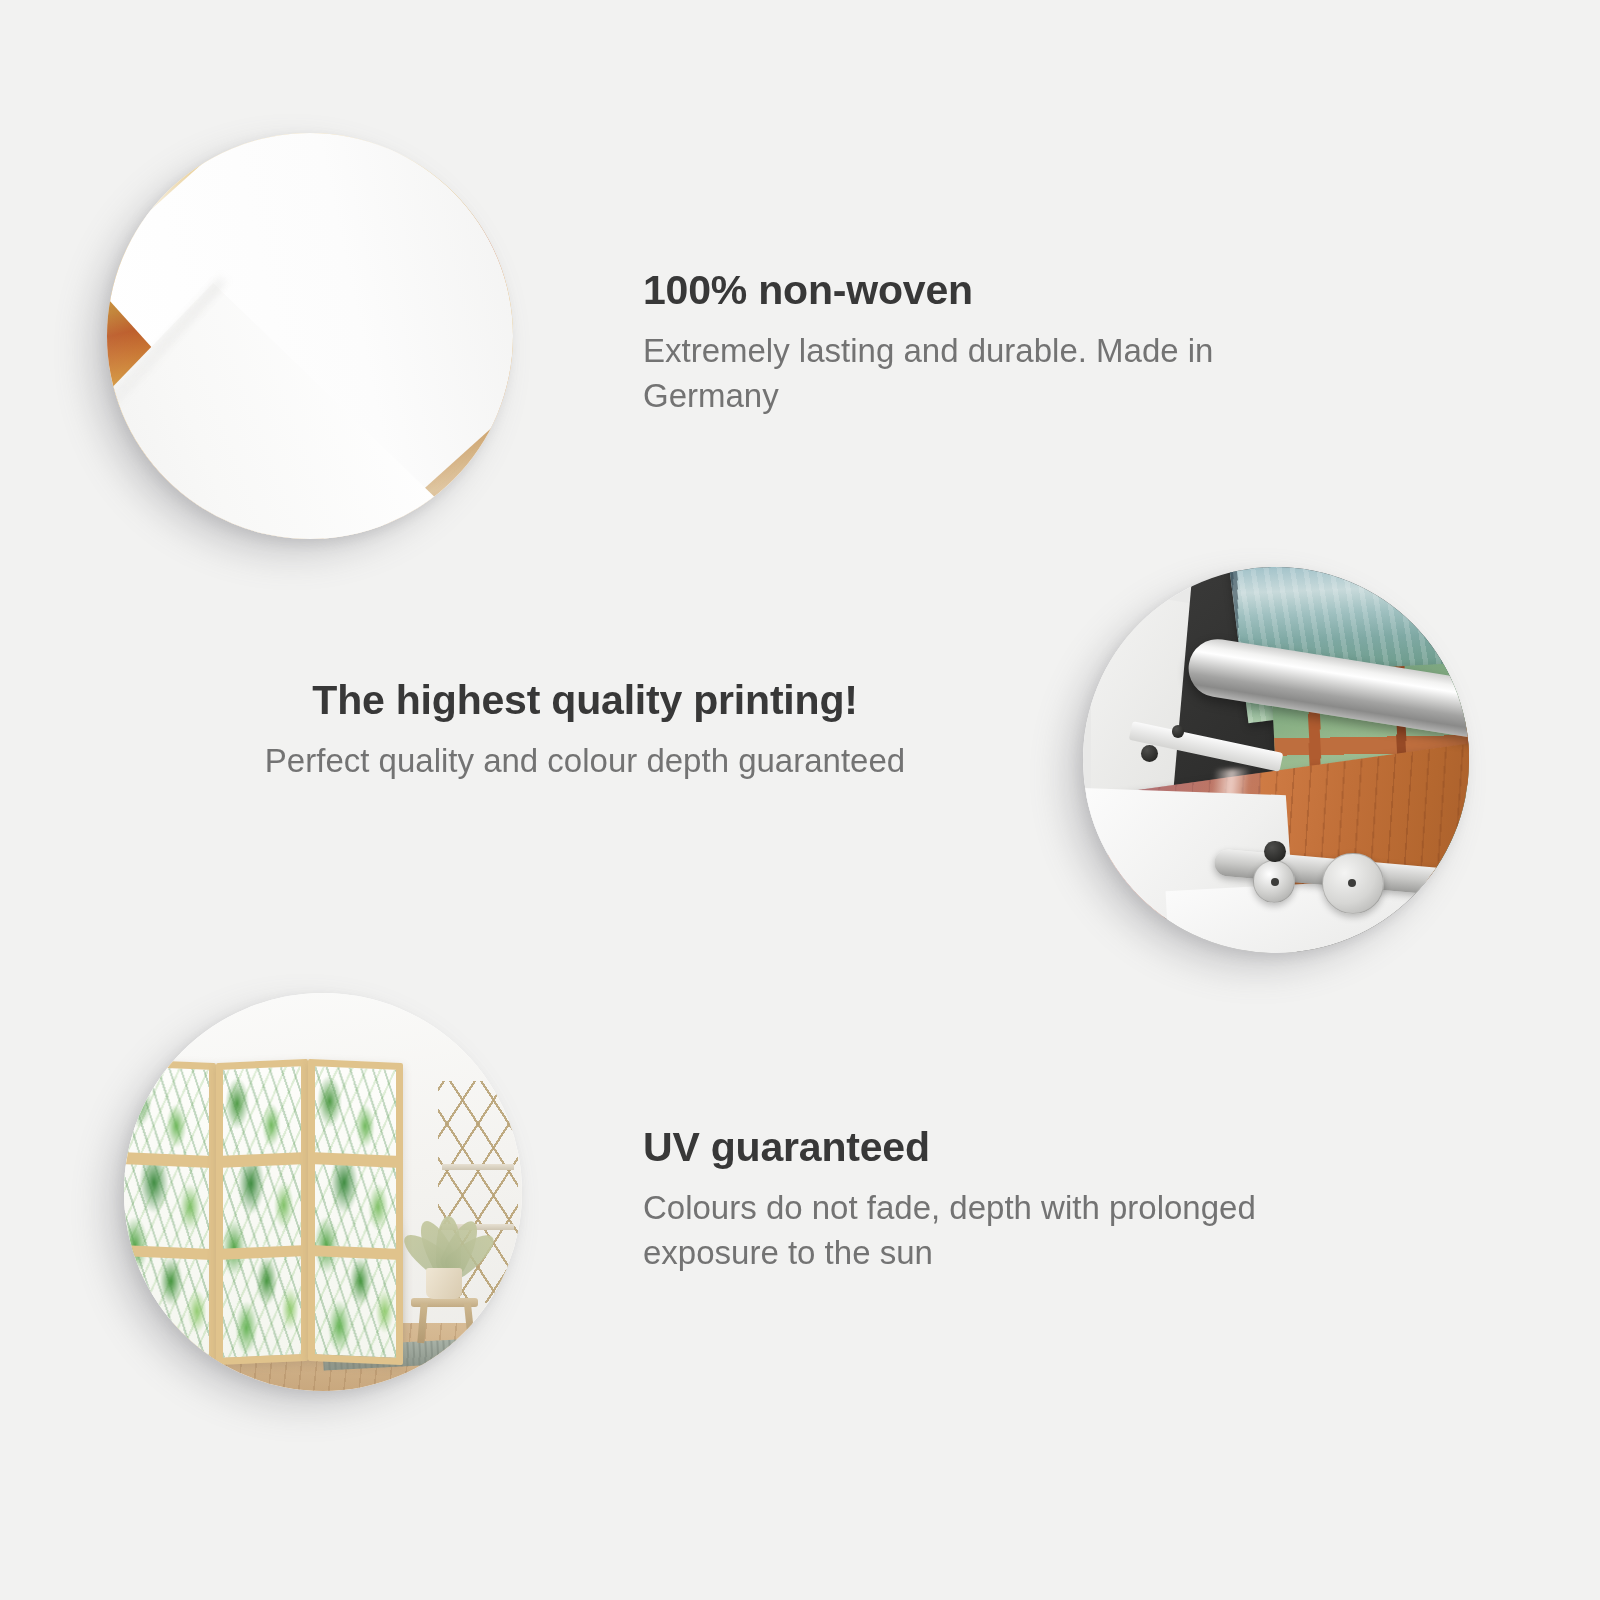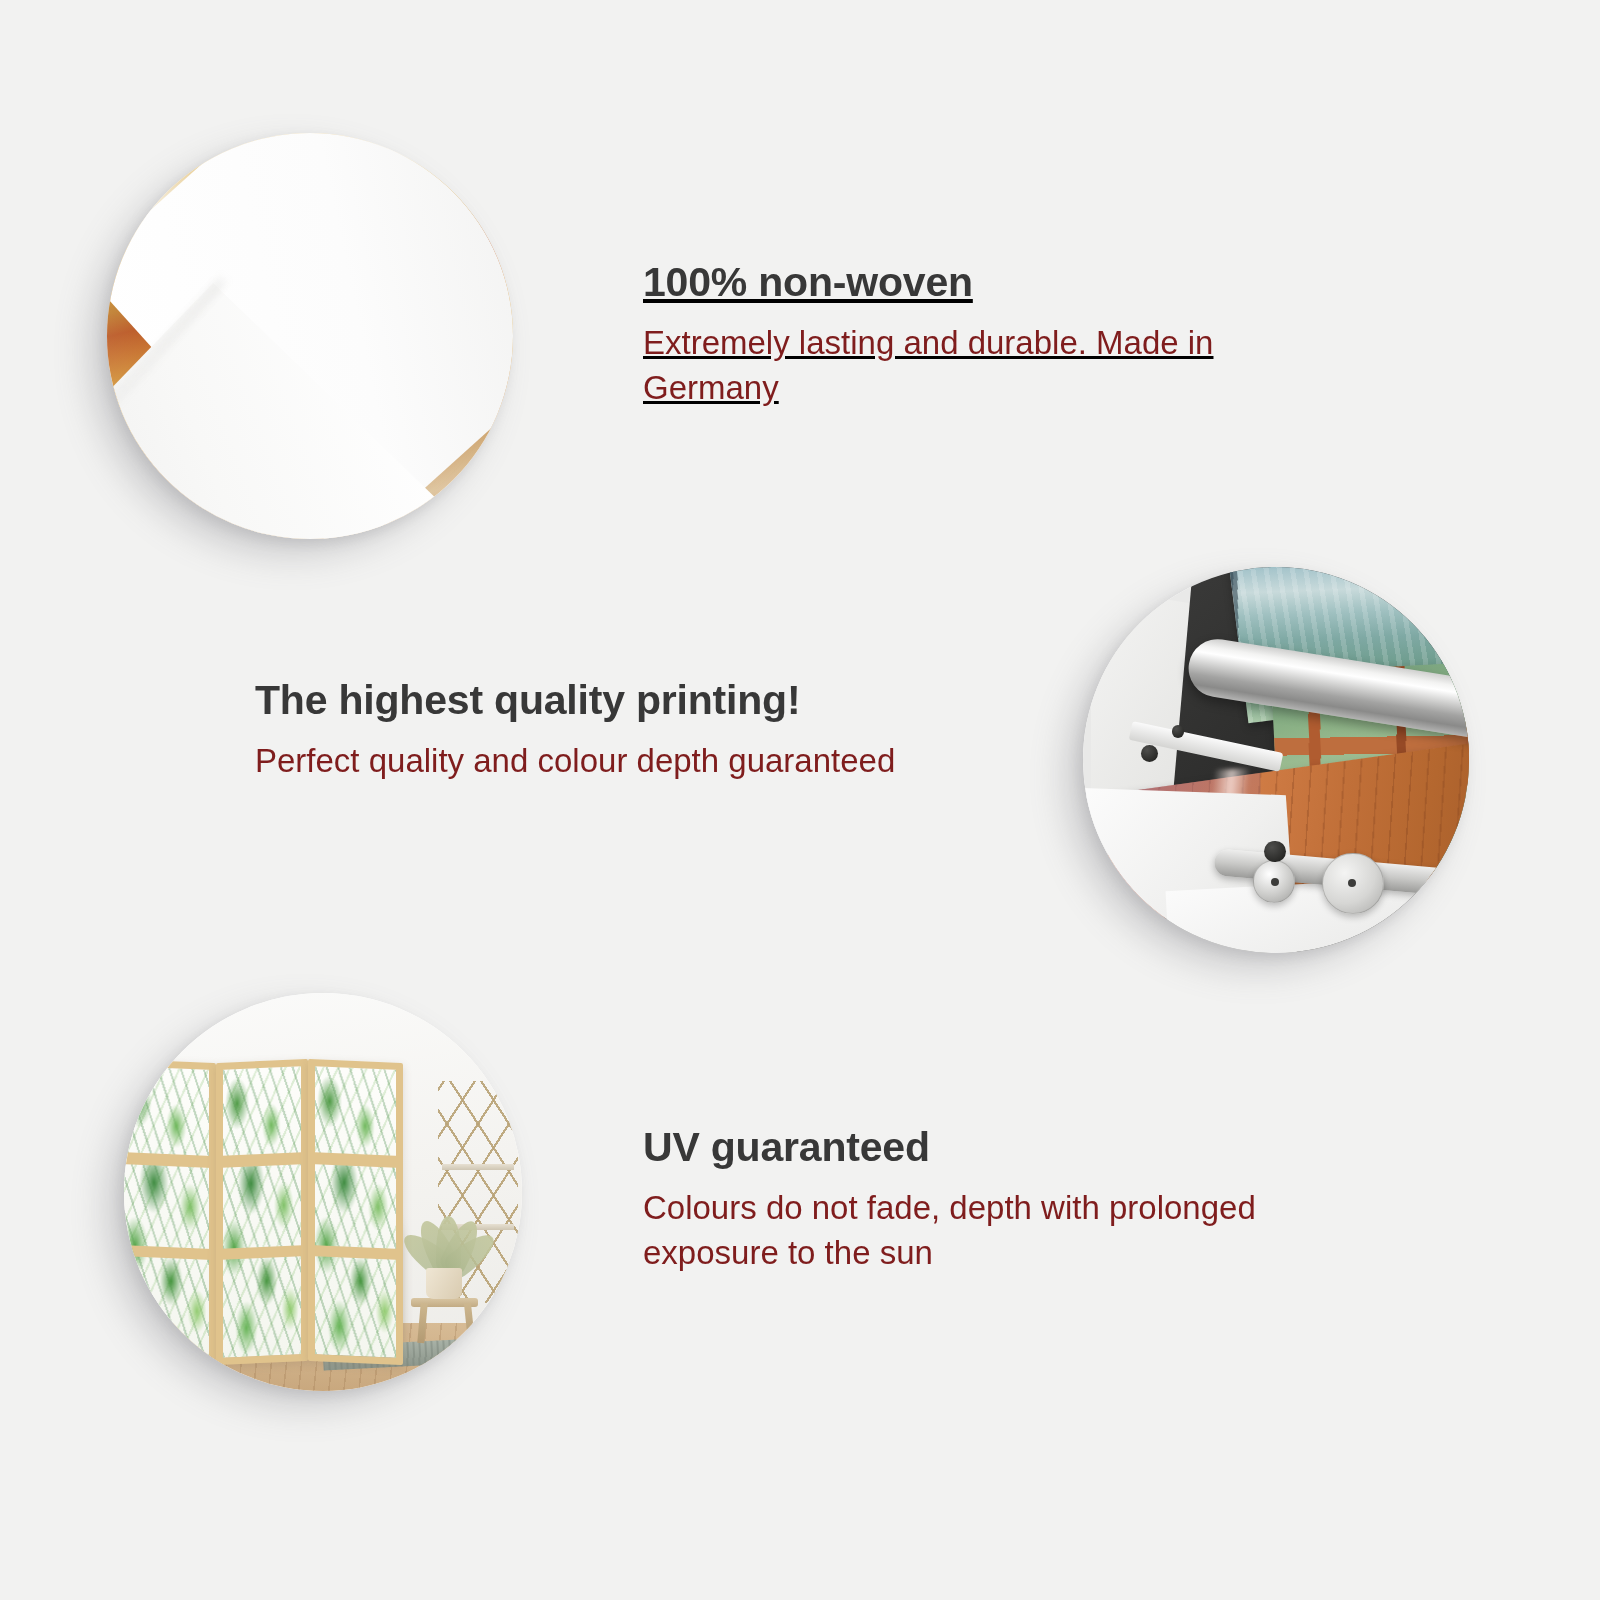--- a/index.html
+++ b/index.html
@@ -379,26 +379,26 @@
     font-size:41px;
     font-weight:bold;
     color:#383838;
     letter-spacing:-0.2px;
     line-height:1.1;
     margin-bottom:16px;
   }
   .feature p {
     font-size:33px;
     font-weight:normal;
-    color:#7f1d1d;
+    color:#737373;
     line-height:1.36;
   }
 
-  #feature-nonwoven { left:643px; top:260px; width:680px;text-decoration:underline; }
-  #feature-printing { left:255px; top:678px; width:660px; text-align:left; }
+  #feature-nonwoven { left:643px; top:268px; width:680px; }
+  #feature-printing { left:255px; top:678px; width:660px; text-align:center; }
   #feature-uv       { left:643px; top:1125px; width:640px; }
 </style>
 </head>
 <body>
 
 <div id="stage">
 
   <div class="badge" id="badge-nonwoven">
     <div class="scene">
       <div class="wp-backing"></div>

